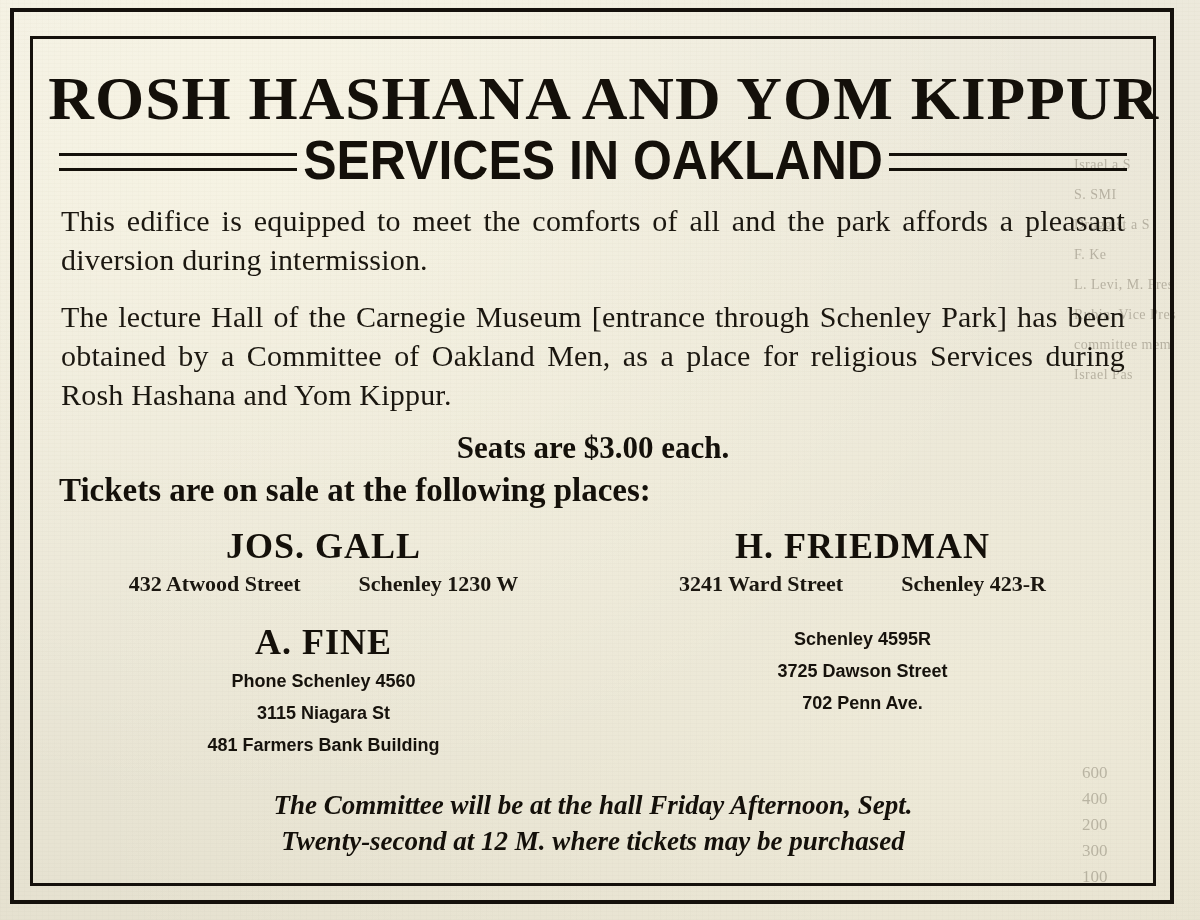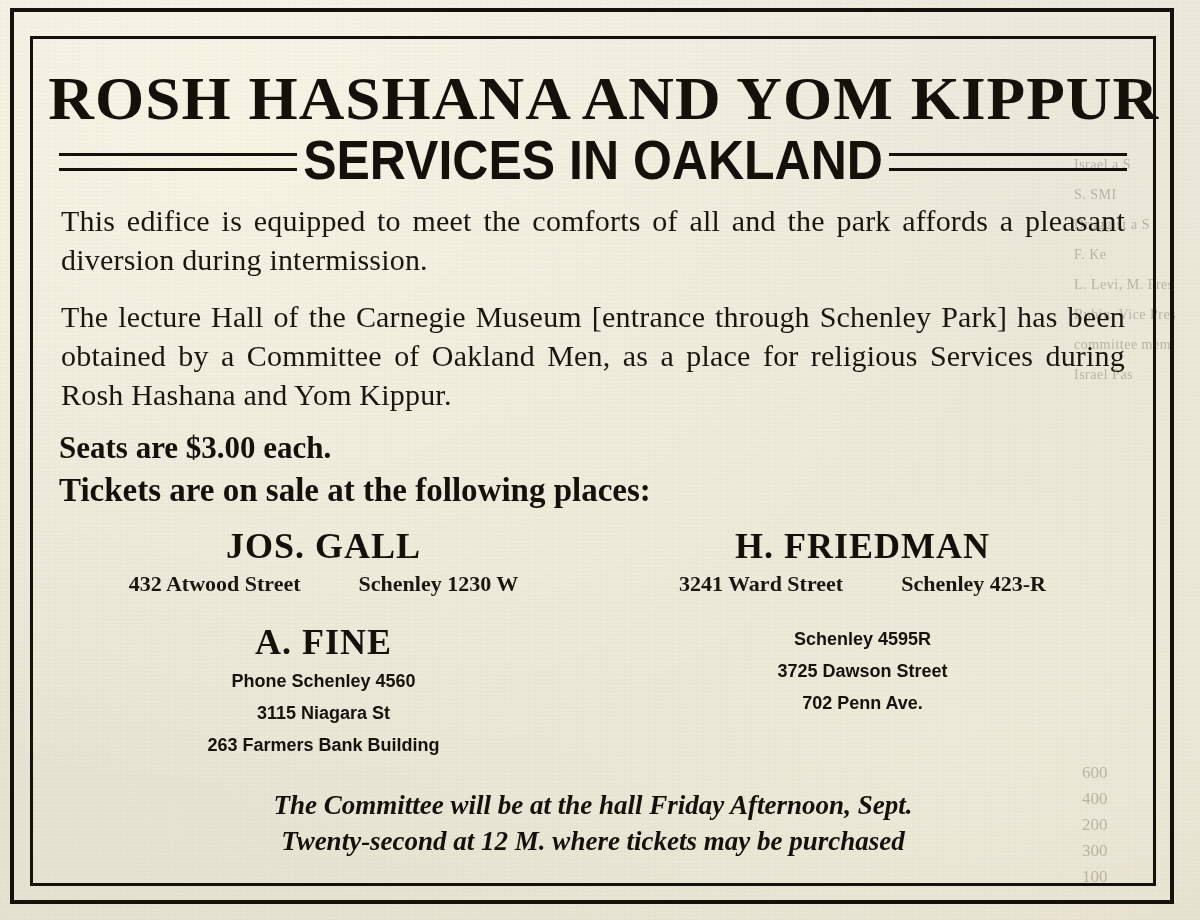--- a/index.html
+++ b/index.html
@@ -132,21 +132,21 @@
     text-align: justify;
     margin: 10px 2px 16px 2px;
     letter-spacing: .2px;
   }
   .para.last { margin-bottom: 18px; }
 
   .seats {
     font-family: "Liberation Serif", serif;
     font-weight: bold;
     font-size: 31px;
-    text-align: left;
+    text-align: center;
     color: #14100a;
     margin: 4px 0 6px 0;
   }
   .tickets-line {
     font-family: "Liberation Serif", serif;
     font-weight: bold;
     font-size: 33px;
     color: #14100a;
     margin: 0 0 14px 0;
   }
@@ -263,21 +263,21 @@
             <span>3241 Ward Street</span>
             <span>Schenley 423-R</span>
           </div>
         </div>
 
         <div class="vendor row2">
           <div class="vendor-name">A. FINE</div>
           <div class="vendor-lines">
             <div>Phone Schenley 4560</div>
             <div>3115 Niagara St</div>
-            <div>263 Farmers Bank Building</div>
+            <div>481 Farmers Bank Building</div>
           </div>
         </div>
 
         <div class="vendor row2">
           <div class="vendor-lines">
             <div>Schenley 4595R</div>
             <div>3725 Dawson Street</div>
             <div>702 Penn Ave.</div>
           </div>
         </div>

